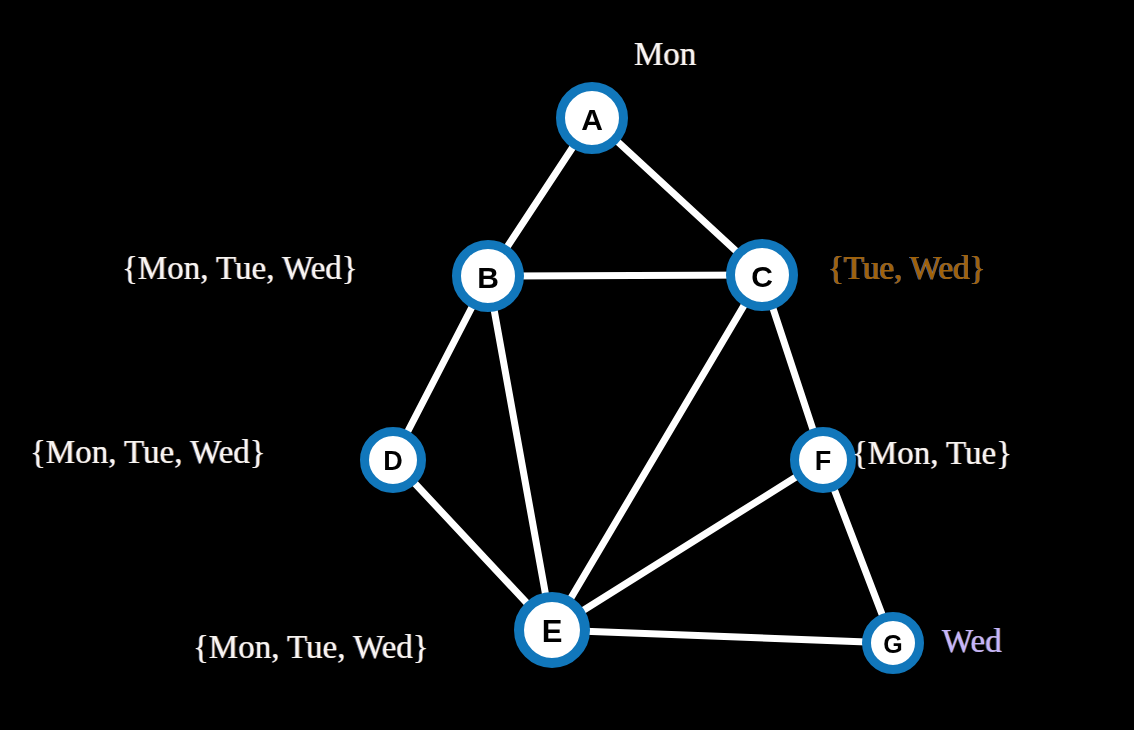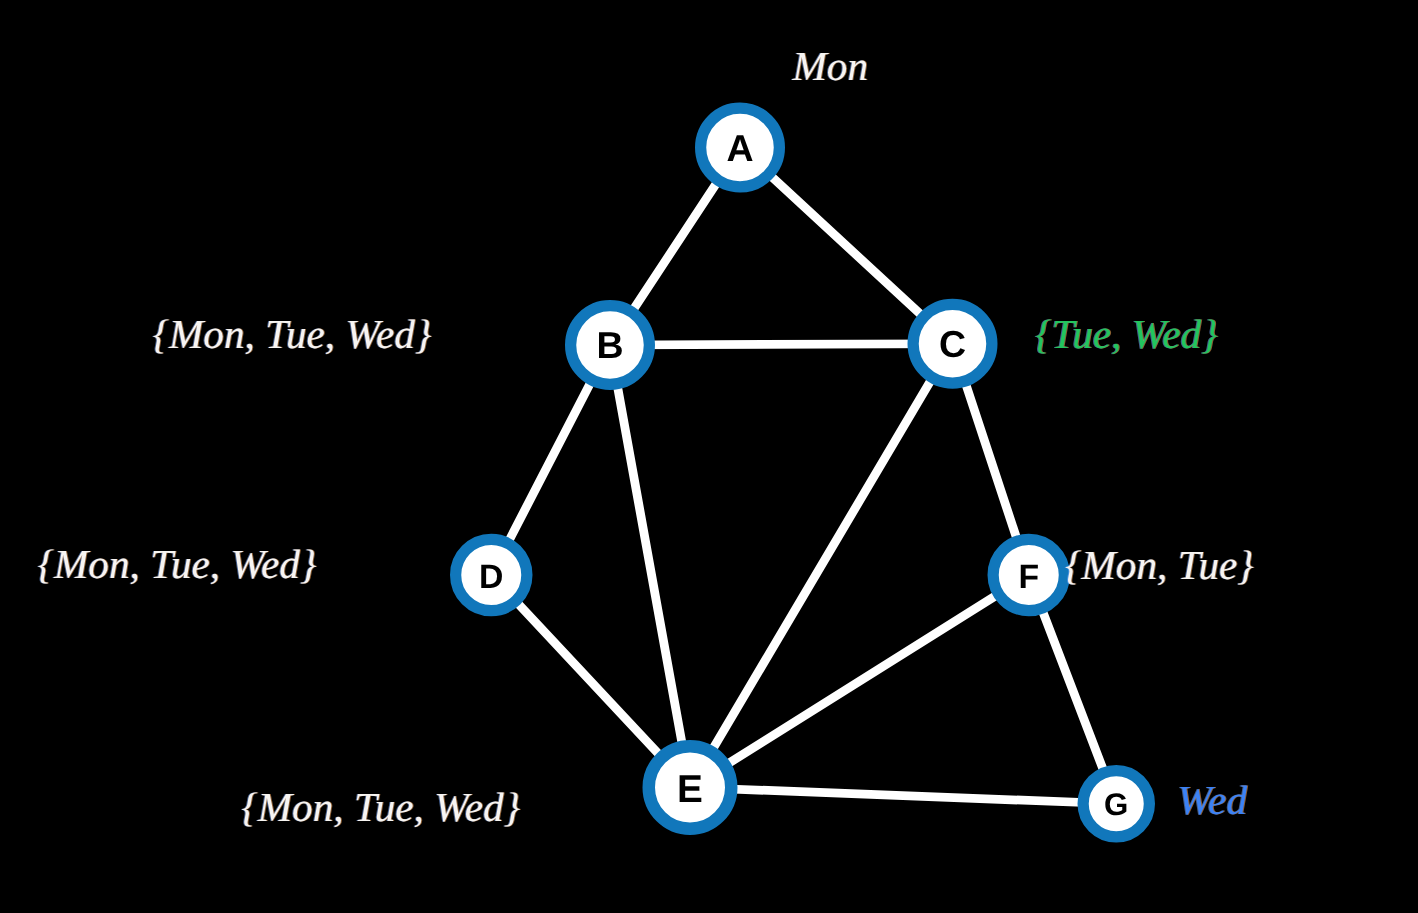--- a/index.html
+++ b/index.html
@@ -40,21 +40,20 @@
     font-family: "Liberation Sans", sans-serif;
     font-weight: bold;
     fill: #000000;
     text-anchor: middle;
     dominant-baseline: central;
     letter-spacing: 0px;
   }
   .domain-label {
     position: absolute;
     font-family: "Liberation Serif", serif;
-    font-style: italic;
     color: #f7f5f2;
     white-space: nowrap;
     line-height: 1;
     text-shadow: 0.8px 0 0 rgba(255,170,90,0.55), -0.8px 0 0 rgba(120,170,255,0.55);
   }
 </style>
 </head>
 <body>
 
 <div id="graph-stage">
@@ -99,19 +98,19 @@
         </g>
         <g>
           <circle cx="893" cy="643" r="26.5" class="node-ring" fill="#ffffff" stroke="#1177bb" stroke-width="9"></circle>
           <text x="893" y="644" class="node-letter" fill="#000000" font-size="25">G</text>
         </g>
       </g>
   </svg>
   <div id="labels-layer">
       <div class="domain-label" style="left: 634px; top: 38px; font-size: 33px; color: rgb(247, 245, 242);">Mon</div>
       <div class="domain-label" style="left: 122px; top: 252px; font-size: 33px; color: rgb(247, 245, 242);">{Mon, Tue, Wed}</div>
-      <div class="domain-label" style="left: 828px; top: 252px; font-size: 33px; color: #22c55e;">{Tue, Wed}</div>
+      <div class="domain-label" style="left: 828px; top: 252px; font-size: 33px; color: #a16207;">{Tue, Wed}</div>
       <div class="domain-label" style="left: 30px; top: 436px; font-size: 33px; color: rgb(247, 245, 242);">{Mon, Tue, Wed}</div>
       <div class="domain-label" style="left: 193px; top: 631px; font-size: 33px; color: rgb(247, 245, 242);">{Mon, Tue, Wed}</div>
       <div class="domain-label" style="left: 852px; top: 437px; font-size: 33px; color: rgb(247, 245, 242);">{Mon, Tue}</div>
-      <div class="domain-label" style="left: 942px; top: 625px; font-size: 33px; color: #3b82f6;">Wed</div>
+      <div class="domain-label" style="left: 942px; top: 625px; font-size: 33px; color: #c4b5fd;">Wed</div>
     </div>
 </div>
 
 </body></html>

